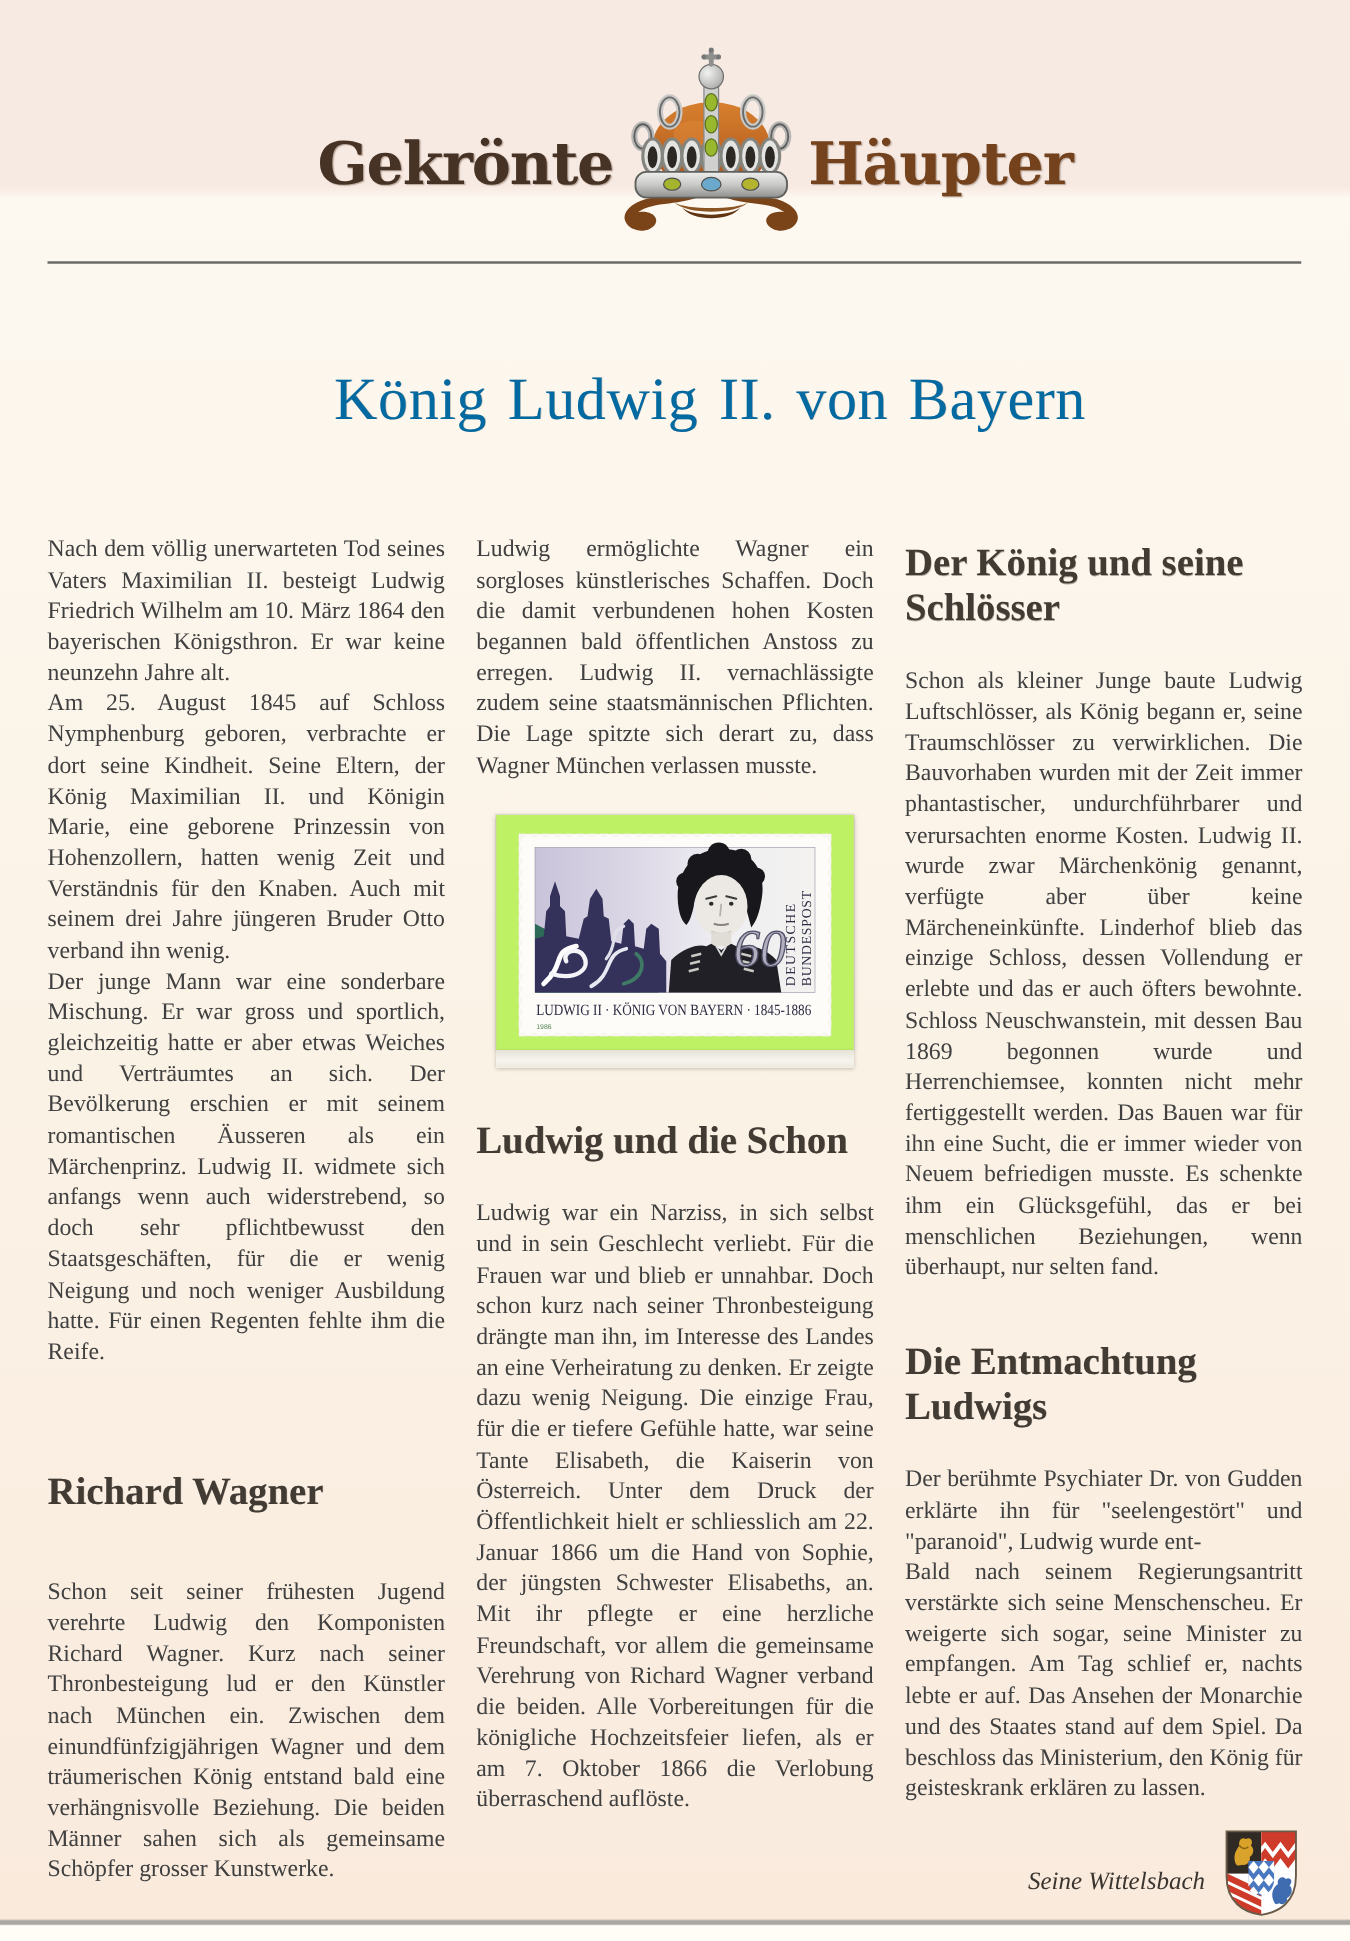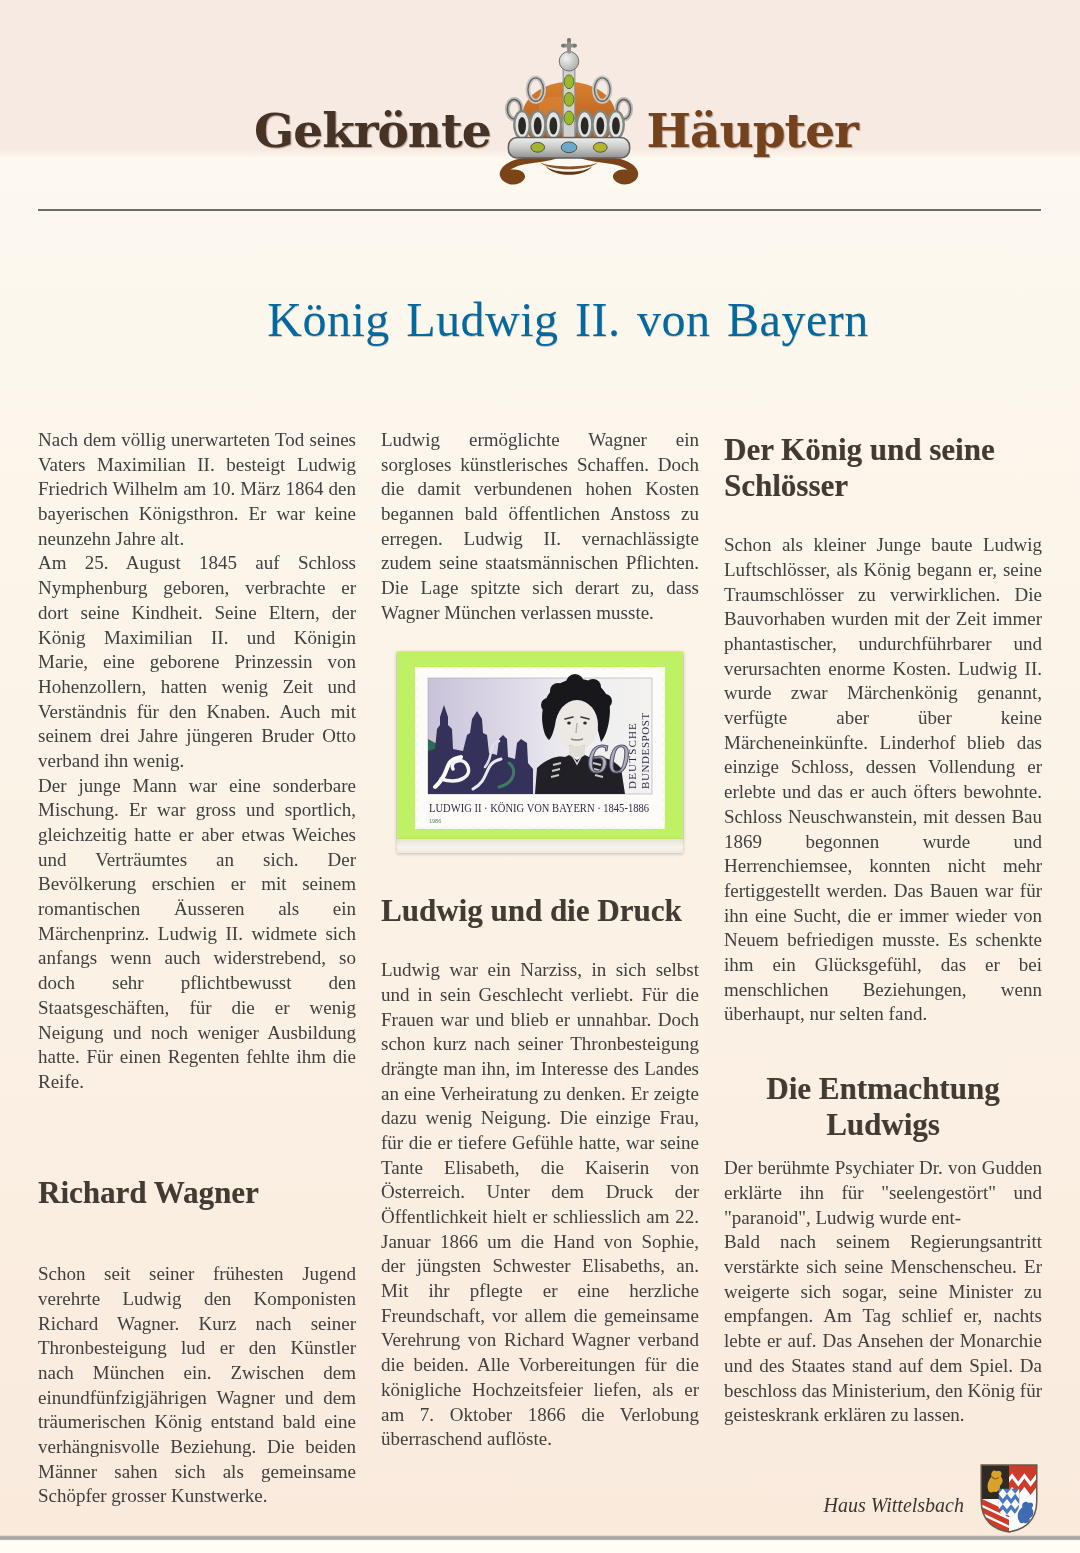--- a/index.html
+++ b/index.html
@@ -46,21 +46,21 @@
     margin:0;font-size:19px;line-height:1.3;color:#404040;
     text-align:justify;hyphens:auto;-webkit-hyphens:auto;
   }
   .section-heading{
     font-size:31px;line-height:1.15;color:#423b34;font-weight:bold;
     margin:0;text-shadow:0.4px 0.4px 0 rgba(66,59,52,0.4);
   }
   .h-col1{margin-top:80px;margin-bottom:52px;}
   .h-col2{margin-top:40px;margin-bottom:30px;}
   .h-col3-first{margin-top:4px;margin-bottom:30px;}
-  .h-col3-second{margin-top:44px;margin-bottom:14px;text-align:center;}
+  .h-col3-second{margin-top:44px;margin-bottom:30px;}
   .stamp-mount{
     width:286px;margin:26px auto 0;background:#bef264;
     box-shadow:0 1px 4px rgba(80,70,60,0.35), 0 0 0 1px rgba(120,110,100,0.12);
     padding:15px 18px 6px;box-sizing:border-box;
   }
   .mount-strip{
     width:286px;height:14px;margin:0 auto;
     background:linear-gradient(180deg,#e6e2d8,#f6f4ee 60%,#eceadf);
     box-shadow:0 1px 3px rgba(80,70,60,0.3);
   }
@@ -222,35 +222,35 @@
         <text transform="translate(221 122) rotate(-90)" font-size="11" letter-spacing="1.2" font-family="Liberation Serif, serif" fill="#2e2c44">DEUTSCHE</text>
         <text transform="translate(234 122) rotate(-90)" font-size="11" letter-spacing="0.6" font-family="Liberation Serif, serif" fill="#2e2c44">BUNDESPOST</text>
 
         <text x="14" y="145" font-size="12.5" font-family="Liberation Serif, serif" fill="#2e2c44" textLength="220" lengthAdjust="spacingAndGlyphs">LUDWIG II · KÖNIG VON BAYERN · 1845-1886</text>
 
         <text x="14" y="156" font-size="5.5" font-family="Liberation Sans, sans-serif" fill="#5a8a5a">1986</text>
       </svg>
     </div>
     <div class="mount-strip"></div>
 
-    <h2 class="section-heading h-col2">Ludwig und die Druck</h2>
+    <h2 class="section-heading h-col2">Ludwig und die Schon</h2>
     <p>Ludwig war ein Narziss, in sich selbst und in sein Geschlecht verliebt. Für die Frauen war und blieb er unnahbar. Doch schon kurz nach seiner Thronbesteigung drängte man ihn, im Interesse des Landes an eine Verheiratung zu denken. Er zeigte dazu wenig Neigung. Die einzige Frau, für die er tiefere Gefühle hatte, war seine Tante Elisabeth, die Kaiserin von Österreich. Unter dem Druck der Öffentlichkeit hielt er schliesslich am 22. Januar 1866 um die Hand von Sophie, der jüngsten Schwester Elisabeths, an. Mit ihr pflegte er eine herzliche Freundschaft, vor allem die gemeinsame Verehrung von Richard Wagner verband die beiden. Alle Vorbereitungen für die königliche Hochzeitsfeier liefen, als er am 7. Oktober 1866 die Verlobung überraschend auflöste.</p>
   </div>
 
   <div class="col">
     <h2 class="section-heading h-col3-first">Der König und seine Schlösser</h2>
     <p>Schon als kleiner Junge baute Ludwig Luftschlösser, als König begann er, seine Traumschlösser zu verwirklichen. Die Bauvorhaben wurden mit der Zeit immer phantastischer, undurchführbarer und verursachten enorme Kosten. Ludwig II. wurde zwar Märchenkönig genannt, verfügte aber über keine Märcheneinkünfte. Linderhof blieb das einzige Schloss, dessen Vollendung er erlebte und das er auch öfters bewohnte. Schloss Neuschwanstein, mit dessen Bau 1869 begonnen wurde und Herrenchiemsee, konnten nicht mehr fertiggestellt werden. Das Bauen war für ihn eine Sucht, die er immer wieder von Neuem befriedigen musste. Es schenkte ihm ein Glücksgefühl, das er bei menschlichen Beziehungen, wenn überhaupt, nur selten fand.</p>
     <h2 class="section-heading h-col3-second">Die Entmachtung Ludwigs</h2>
     <p>Der berühmte Psychiater Dr. von Gudden erklärte ihn für "seelengestört" und "paranoid", Ludwig wurde ent-</p>
     <p>Bald nach seinem Regierungsantritt verstärkte sich seine Menschenscheu. Er weigerte sich sogar, seine Minister zu empfangen. Am Tag schlief er, nachts lebte er auf. Das Ansehen der Monarchie und des Staates stand auf dem Spiel. Da beschloss das Ministerium, den König für geisteskrank erklären zu lassen.</p>
   </div>
 </div>
 
 <div class="footer">
-  <span class="haus-label">Haus Wittelsbach</span>
+  <span class="haus-label">Seine Wittelsbach</span>
   <span>
     <svg width="62" height="74" viewBox="0 0 60 72" aria-hidden="true">
       <defs>
         <clipPath id="shieldClip">
           <path d="M3 3 H57 V38 C57 58 44 66 30 68 C16 66 3 58 3 38 Z"></path>
         </clipPath>
       </defs>
       <g clip-path="url(#shieldClip)">
         <rect x="3" y="3" width="27" height="33" fill="#2f2a24"></rect>
         <path d="M10 28 C8 22 10 18 13 14 C12 10 15 7 18 9 C22 7 24 11 22 14 C25 17 24 21 21 23 C22 26 19 30 15 29 C13 30 11 30 10 28 Z" fill="#d9a22a"></path>

